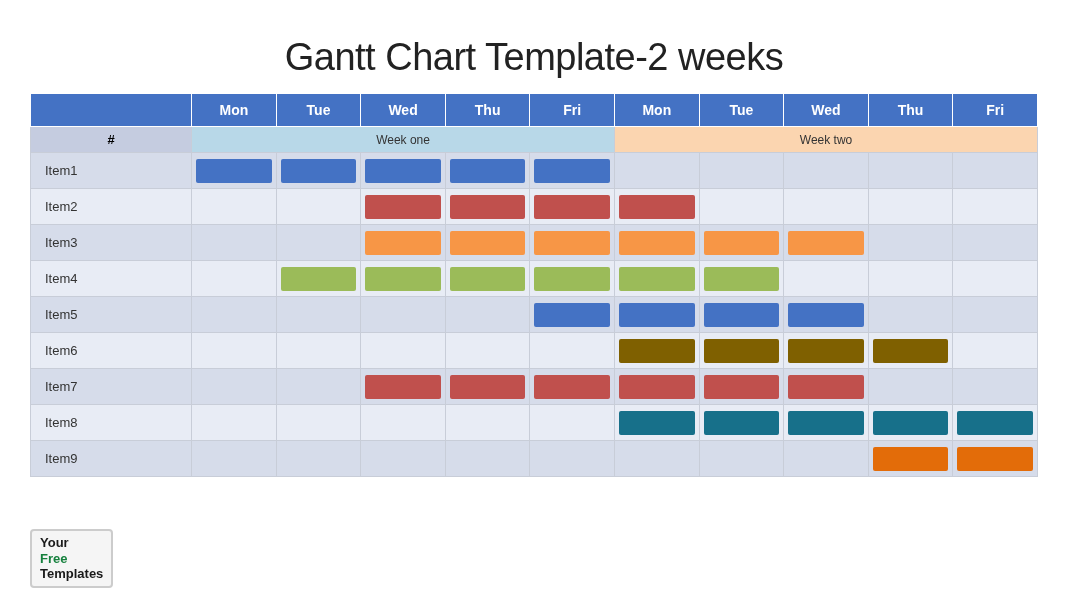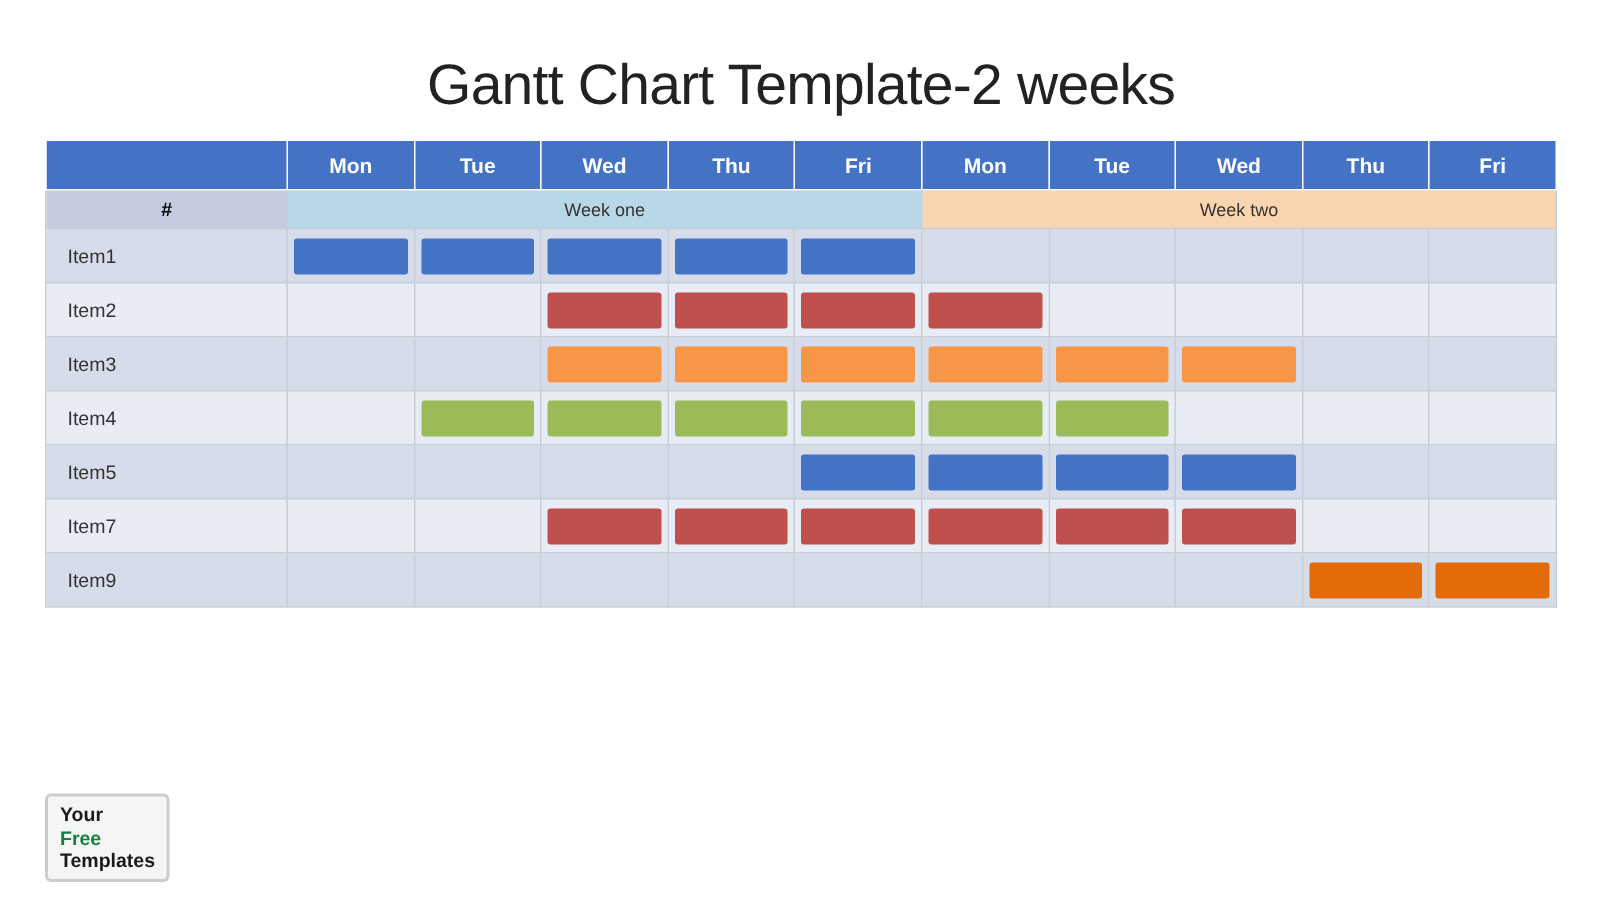--- a/index.html
+++ b/index.html
@@ -282,20 +282,41 @@
           <td class="bar">
             <div style="background-color: rgb(68, 114, 196);"></div>
           </td>
           <td class="bar">
             <div style="background-color: rgb(68, 114, 196);"></div>
           </td>
           <td></td>
           <td></td>
         </tr>
         <tr class="data-row">
+          <td class="label-cell">Item6</td>
+          <td></td>
+          <td></td>
+          <td></td>
+          <td></td>
+          <td></td>
+          <td class="bar">
+            <div style="background-color: rgb(127, 96, 0);"></div>
+          </td>
+          <td class="bar">
+            <div style="background-color: rgb(127, 96, 0);"></div>
+          </td>
+          <td class="bar">
+            <div style="background-color: rgb(127, 96, 0);"></div>
+          </td>
+          <td class="bar">
+            <div style="background-color: rgb(127, 96, 0);"></div>
+          </td>
+          <td></td>
+        </tr>
+        <tr class="data-row">
           <td class="label-cell">Item7</td>
           <td></td>
           <td></td>
           <td class="bar">
             <div style="background-color: rgb(192, 80, 77);"></div>
           </td>
           <td class="bar">
             <div style="background-color: rgb(192, 80, 77);"></div>
           </td>
           <td class="bar">
@@ -305,20 +326,43 @@
             <div style="background-color: rgb(192, 80, 77);"></div>
           </td>
           <td class="bar">
             <div style="background-color: rgb(192, 80, 77);"></div>
           </td>
           <td class="bar">
             <div style="background-color: rgb(192, 80, 77);"></div>
           </td>
           <td></td>
           <td></td>
+        </tr>
+        <tr class="data-row">
+          <td class="label-cell">Item8</td>
+          <td></td>
+          <td></td>
+          <td></td>
+          <td></td>
+          <td></td>
+          <td class="bar">
+            <div style="background-color: rgb(23, 112, 138);"></div>
+          </td>
+          <td class="bar">
+            <div style="background-color: rgb(23, 112, 138);"></div>
+          </td>
+          <td class="bar">
+            <div style="background-color: rgb(23, 112, 138);"></div>
+          </td>
+          <td class="bar">
+            <div style="background-color: rgb(23, 112, 138);"></div>
+          </td>
+          <td class="bar">
+            <div style="background-color: rgb(23, 112, 138);"></div>
+          </td>
         </tr>
         <tr class="data-row">
           <td class="label-cell">Item9</td>
           <td></td>
           <td></td>
           <td></td>
           <td></td>
           <td></td>
           <td></td>
           <td></td>

